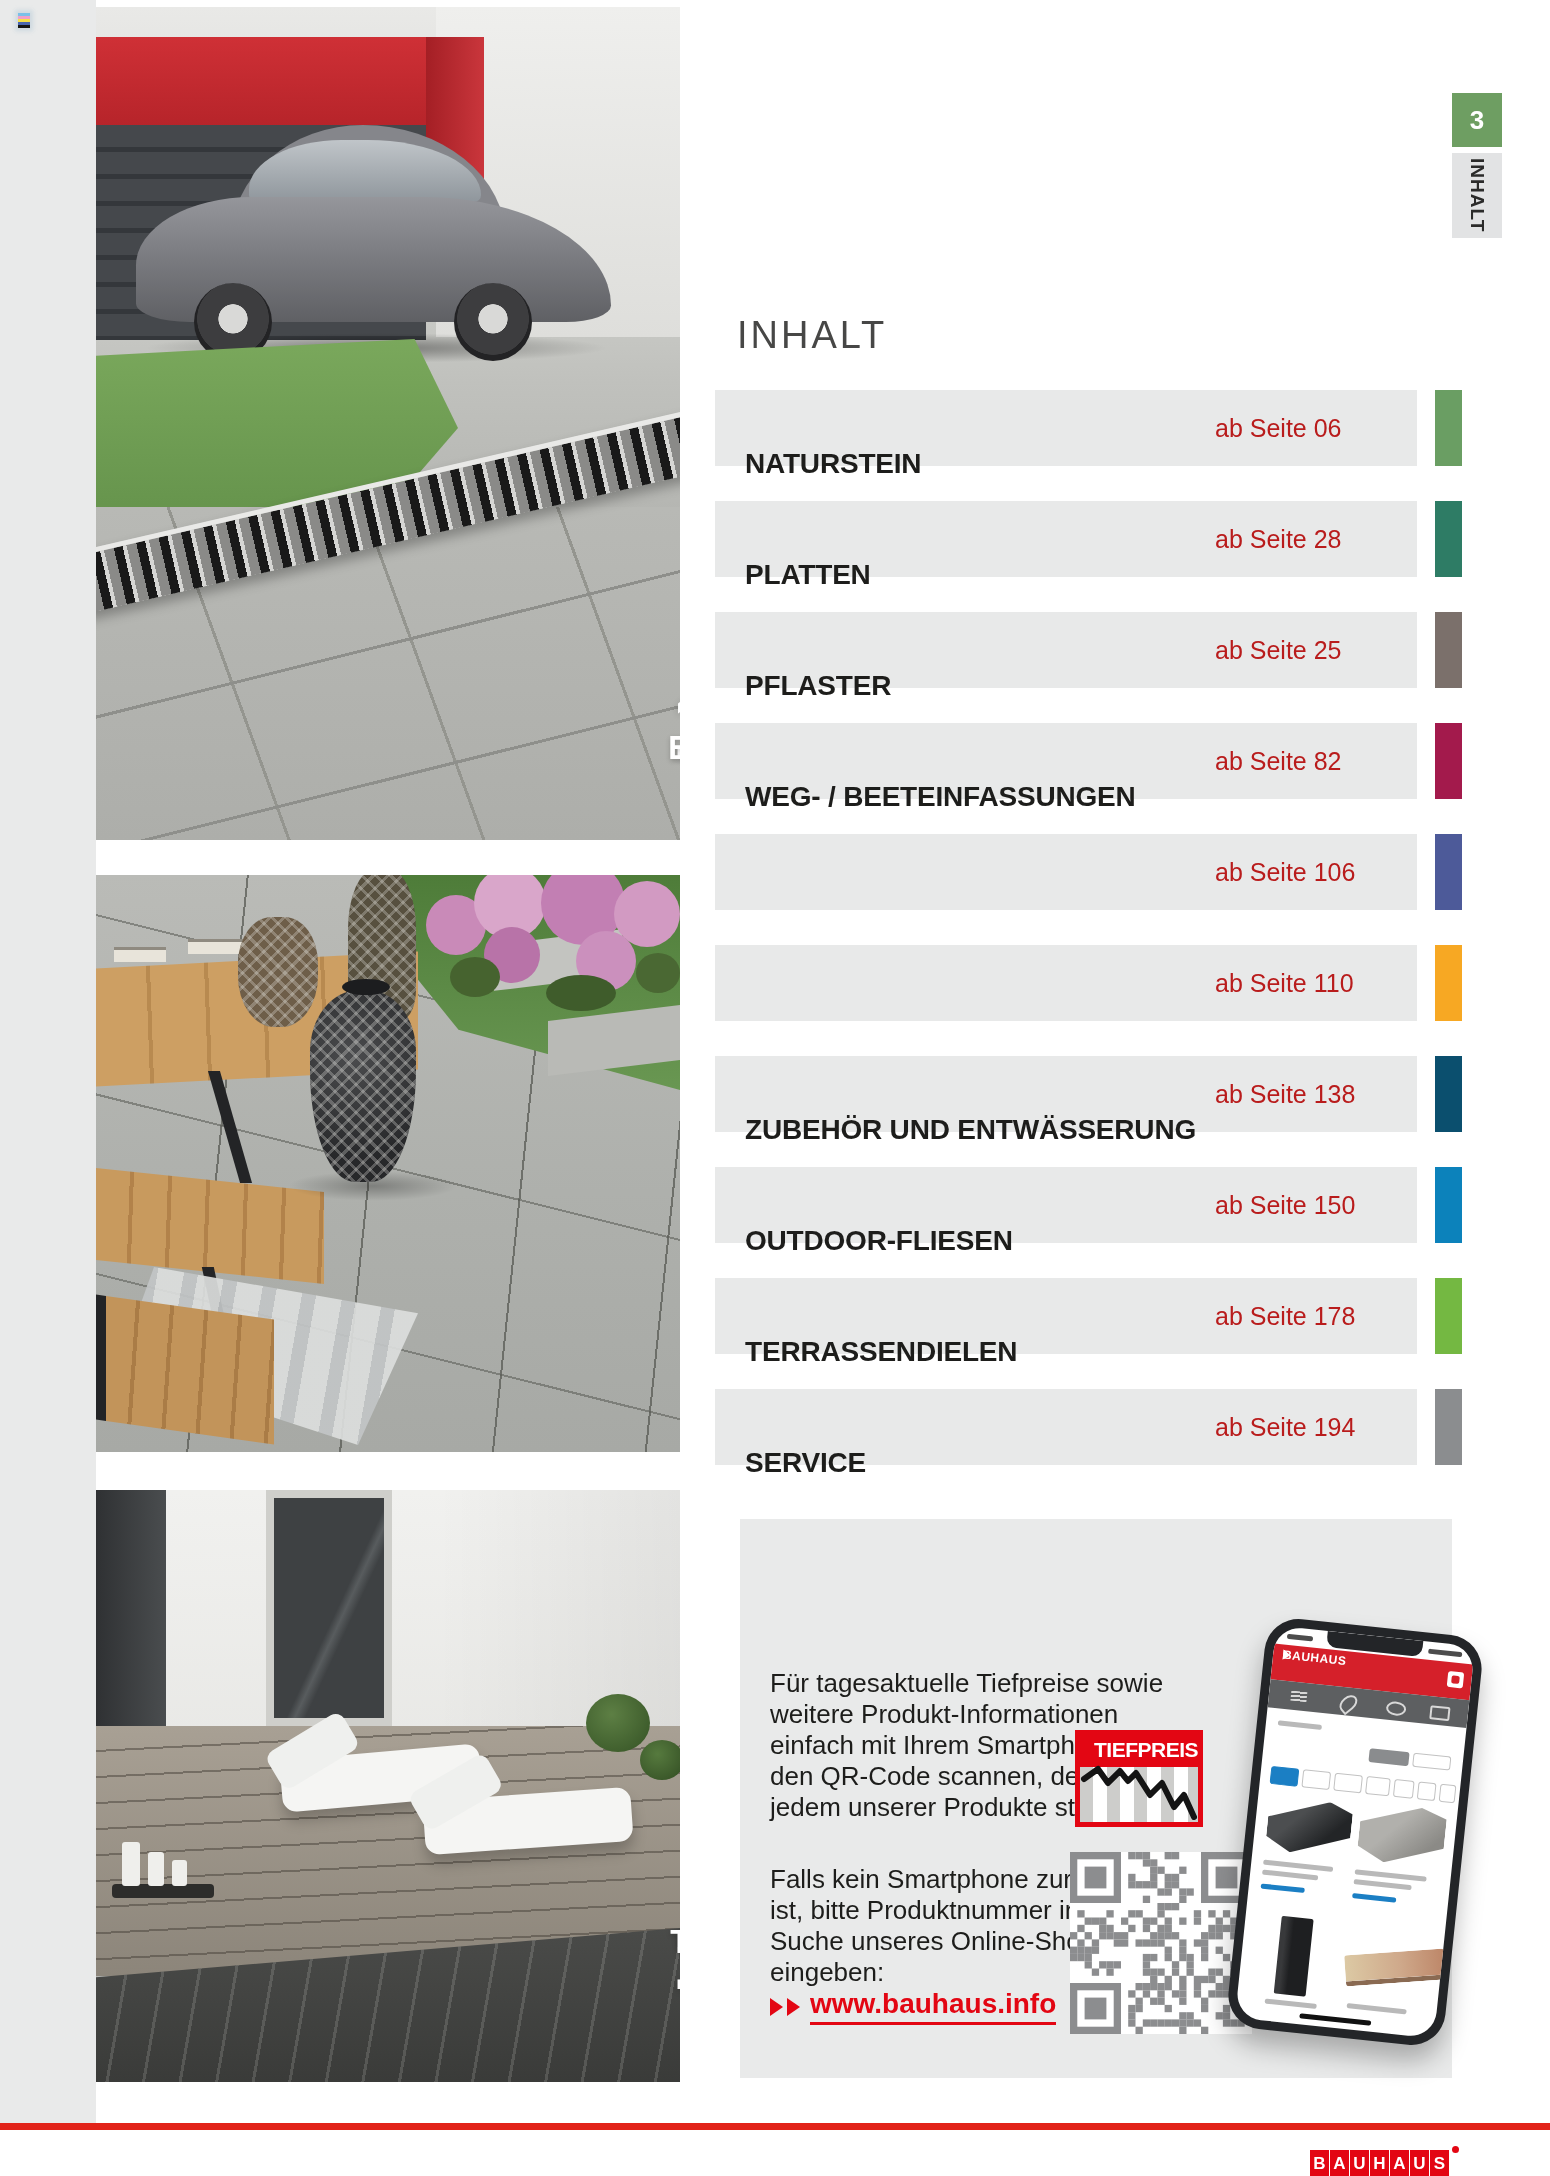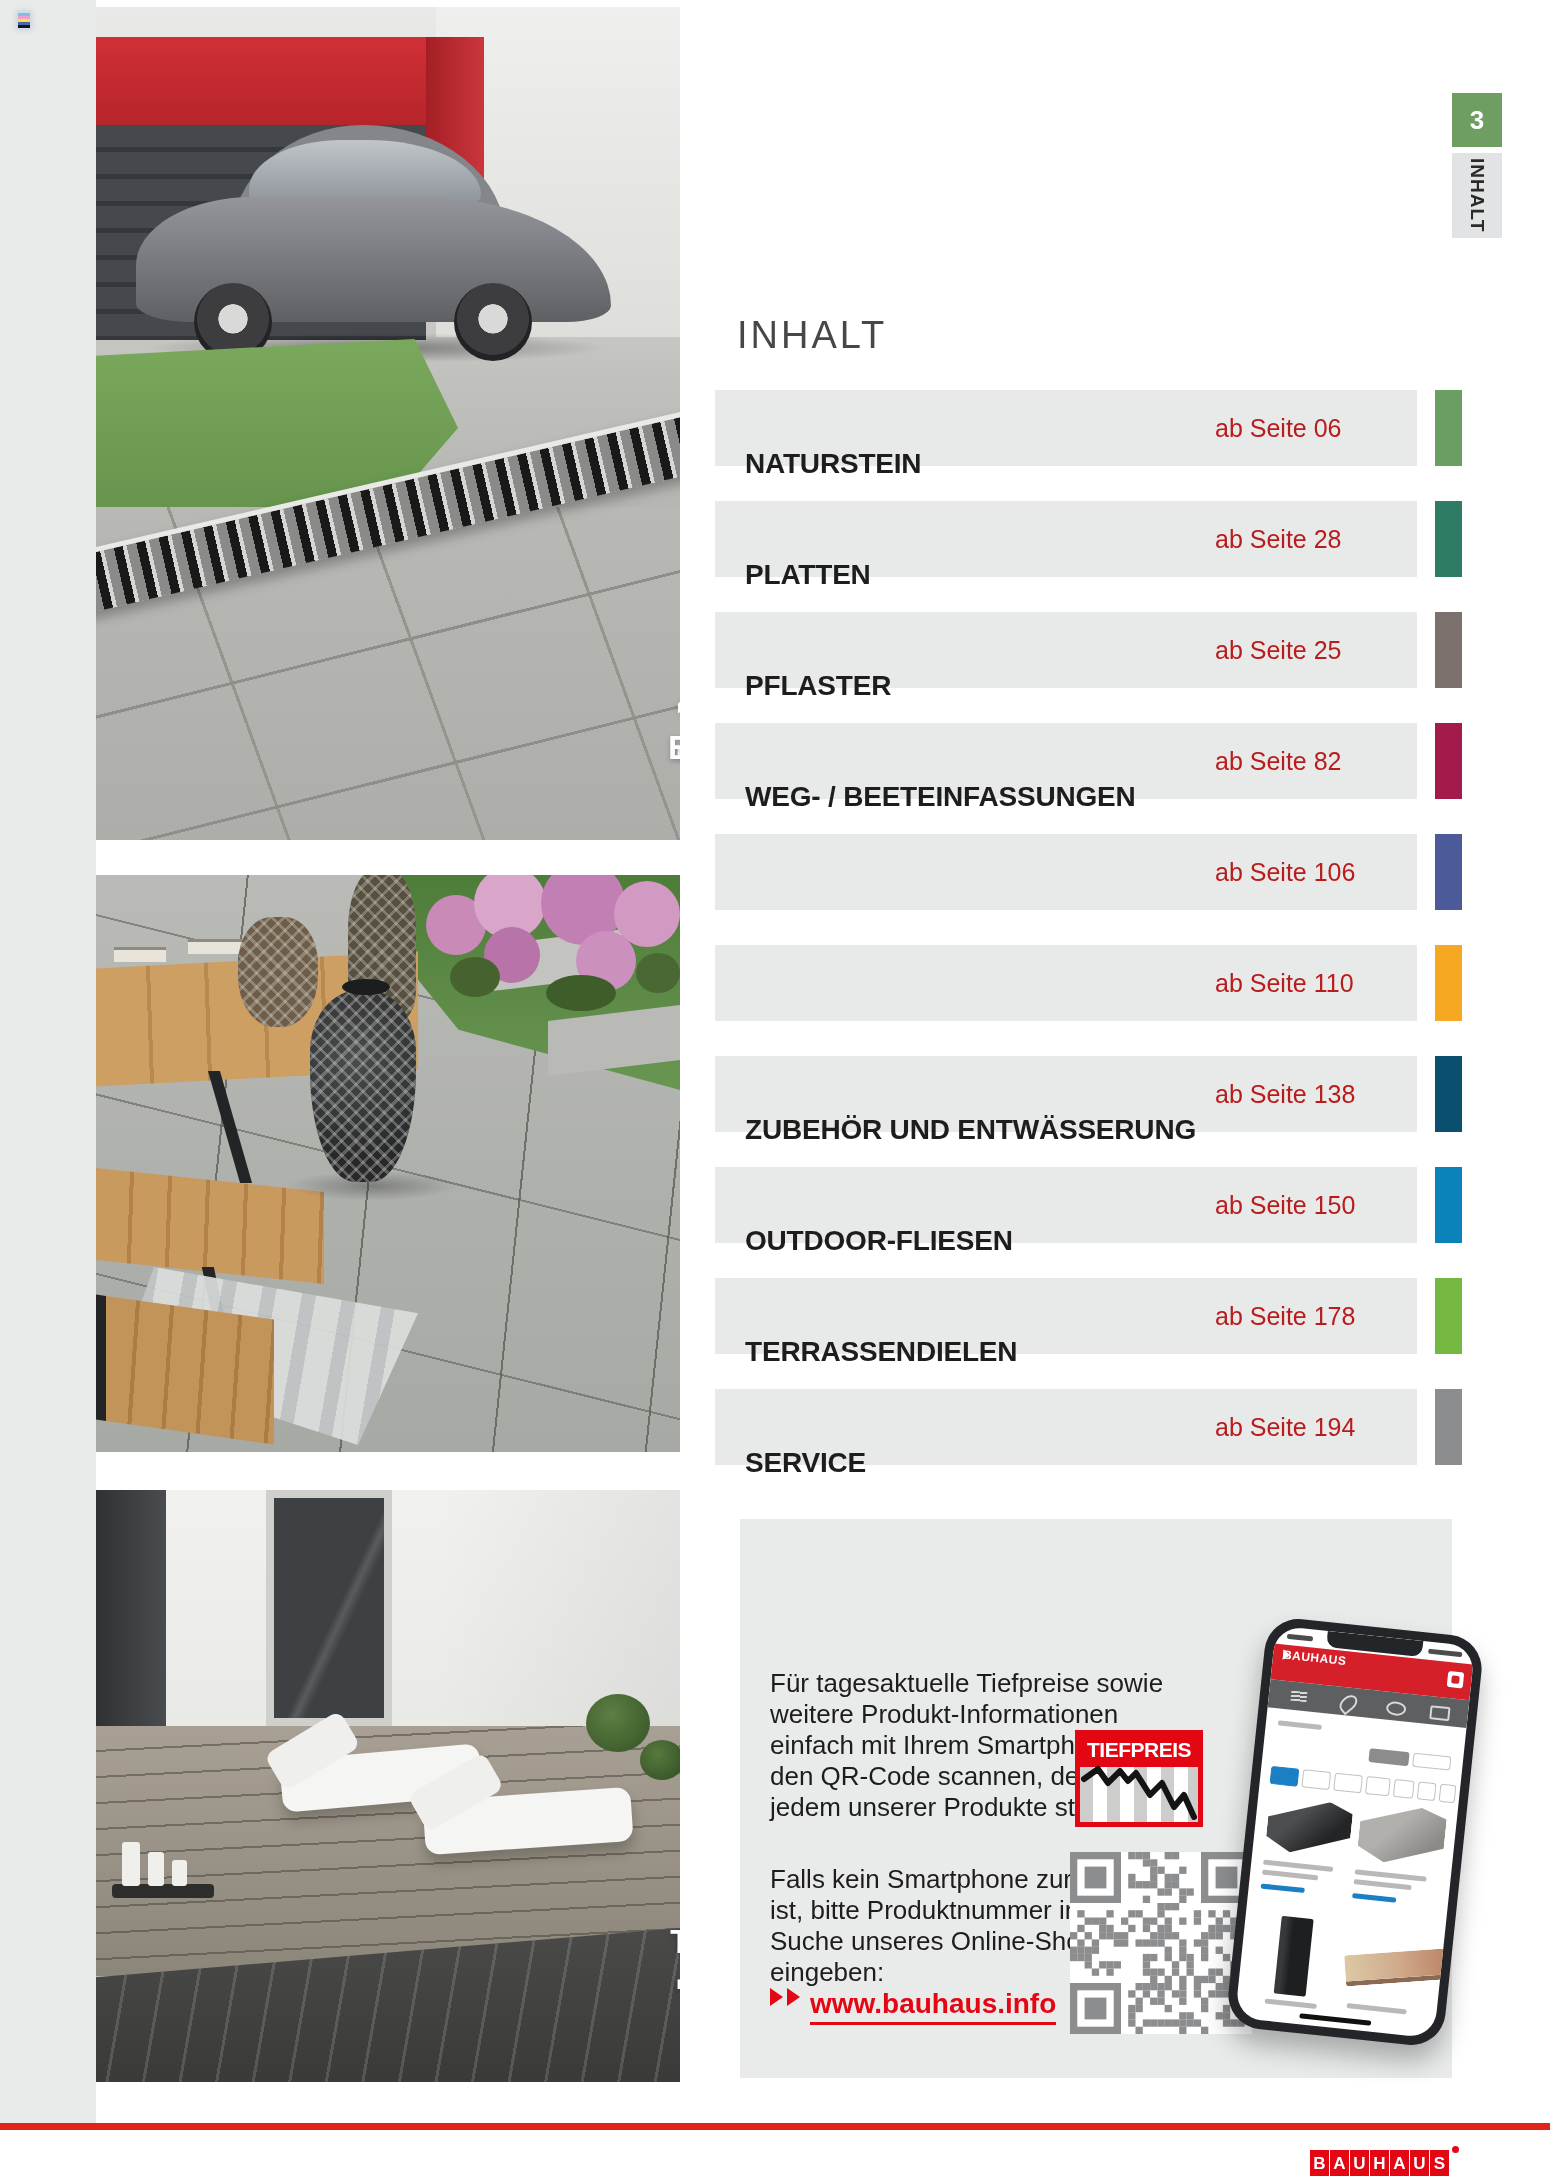--- a/index.html
+++ b/index.html
@@ -106,28 +106,28 @@
             font-size:26px;font-weight:bold;text-align:center;line-height:54px;}
   #section-tab{left:1452px;top:153px;width:50px;height:85px;background:#e2e3e4;display:flex;align-items:center;justify-content:center;}
   #section-tab span{writing-mode:vertical-rl;font-size:19px;font-weight:bold;color:#2b2b2a;letter-spacing:1px;}
 
   
   #qr-panel{left:740px;top:1519px;width:712px;height:559px;background:#e9eaea;}
   #qr-heading{left:770px;top:1558px;font-size:38px;font-weight:bold;color:#1a1a19;}
   .qr-p{position:absolute;font-size:26px;line-height:31px;color:#1d1d1b;white-space:pre-line;}
   #qr-p1{left:770px;top:1668px;width:470px;}
   #qr-p2{left:770px;top:1864px;width:440px;}
-  #qr-link{left:770px;top:1988px;display:flex;align-items:flex-start;gap:4px;}
+  #qr-link{left:770px;top:1988px;display:flex;align-items:center;gap:4px;}
   .tri{width:0;height:0;border-top:9px solid transparent;border-bottom:9px solid transparent;border-left:13px solid #e30613;}
   #qr-link-text{margin-left:6px;font-size:28px;font-weight:bold;color:#e30613;border-bottom:3px solid #e30613;padding-bottom:2px;}
 
   
   #tiefpreis{left:1075px;top:1730px;width:128px;height:97px;background:#fff;border:5px solid #e30613;box-sizing:border-box;}
   #tiefpreis .tp-head{position:absolute;left:0;top:0;right:0;height:32px;background:#e30613;color:#fff;
-      font-size:21px;font-weight:bold;text-align:center;line-height:30px;letter-spacing:-.5px;}
+      font-size:21px;font-weight:bold;text-align:right;line-height:30px;letter-spacing:-.5px;}
   #tiefpreis .tp-bars{position:absolute;left:0;top:32px;right:0;bottom:0;background:repeating-linear-gradient(90deg,#cdcdcb 0 13px,#ffffff 13px 27px);}
   #tiefpreis svg{position:absolute;left:0;top:30px;}
 
   
   #qr-code{left:1070px;top:1852px;width:182px;height:182px;background:#fff;}
 
   
   #phone{left:1246px;top:1626px;width:218px;height:412px;background:#232528;border-radius:34px;padding:9px;box-sizing:border-box;transform:rotate(6deg);box-shadow:0 16px 26px rgba(0,0,0,.28);z-index:6;}
   #screen{position:relative;width:200px;height:394px;background:#fff;border-radius:26px;overflow:hidden;}
   #screen *{position:absolute;}

